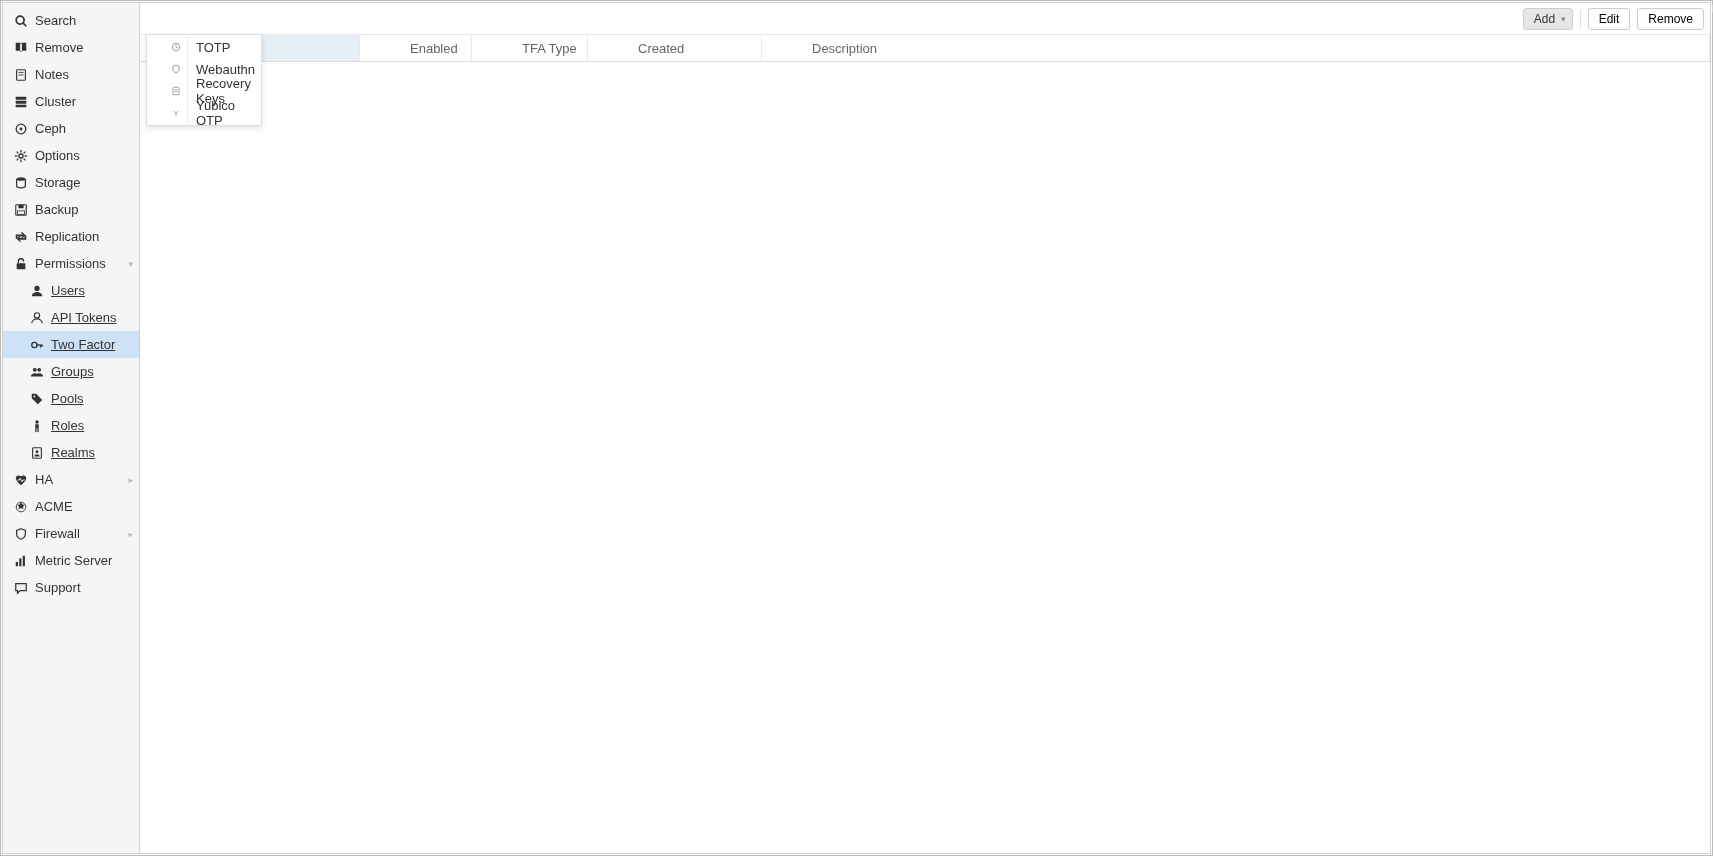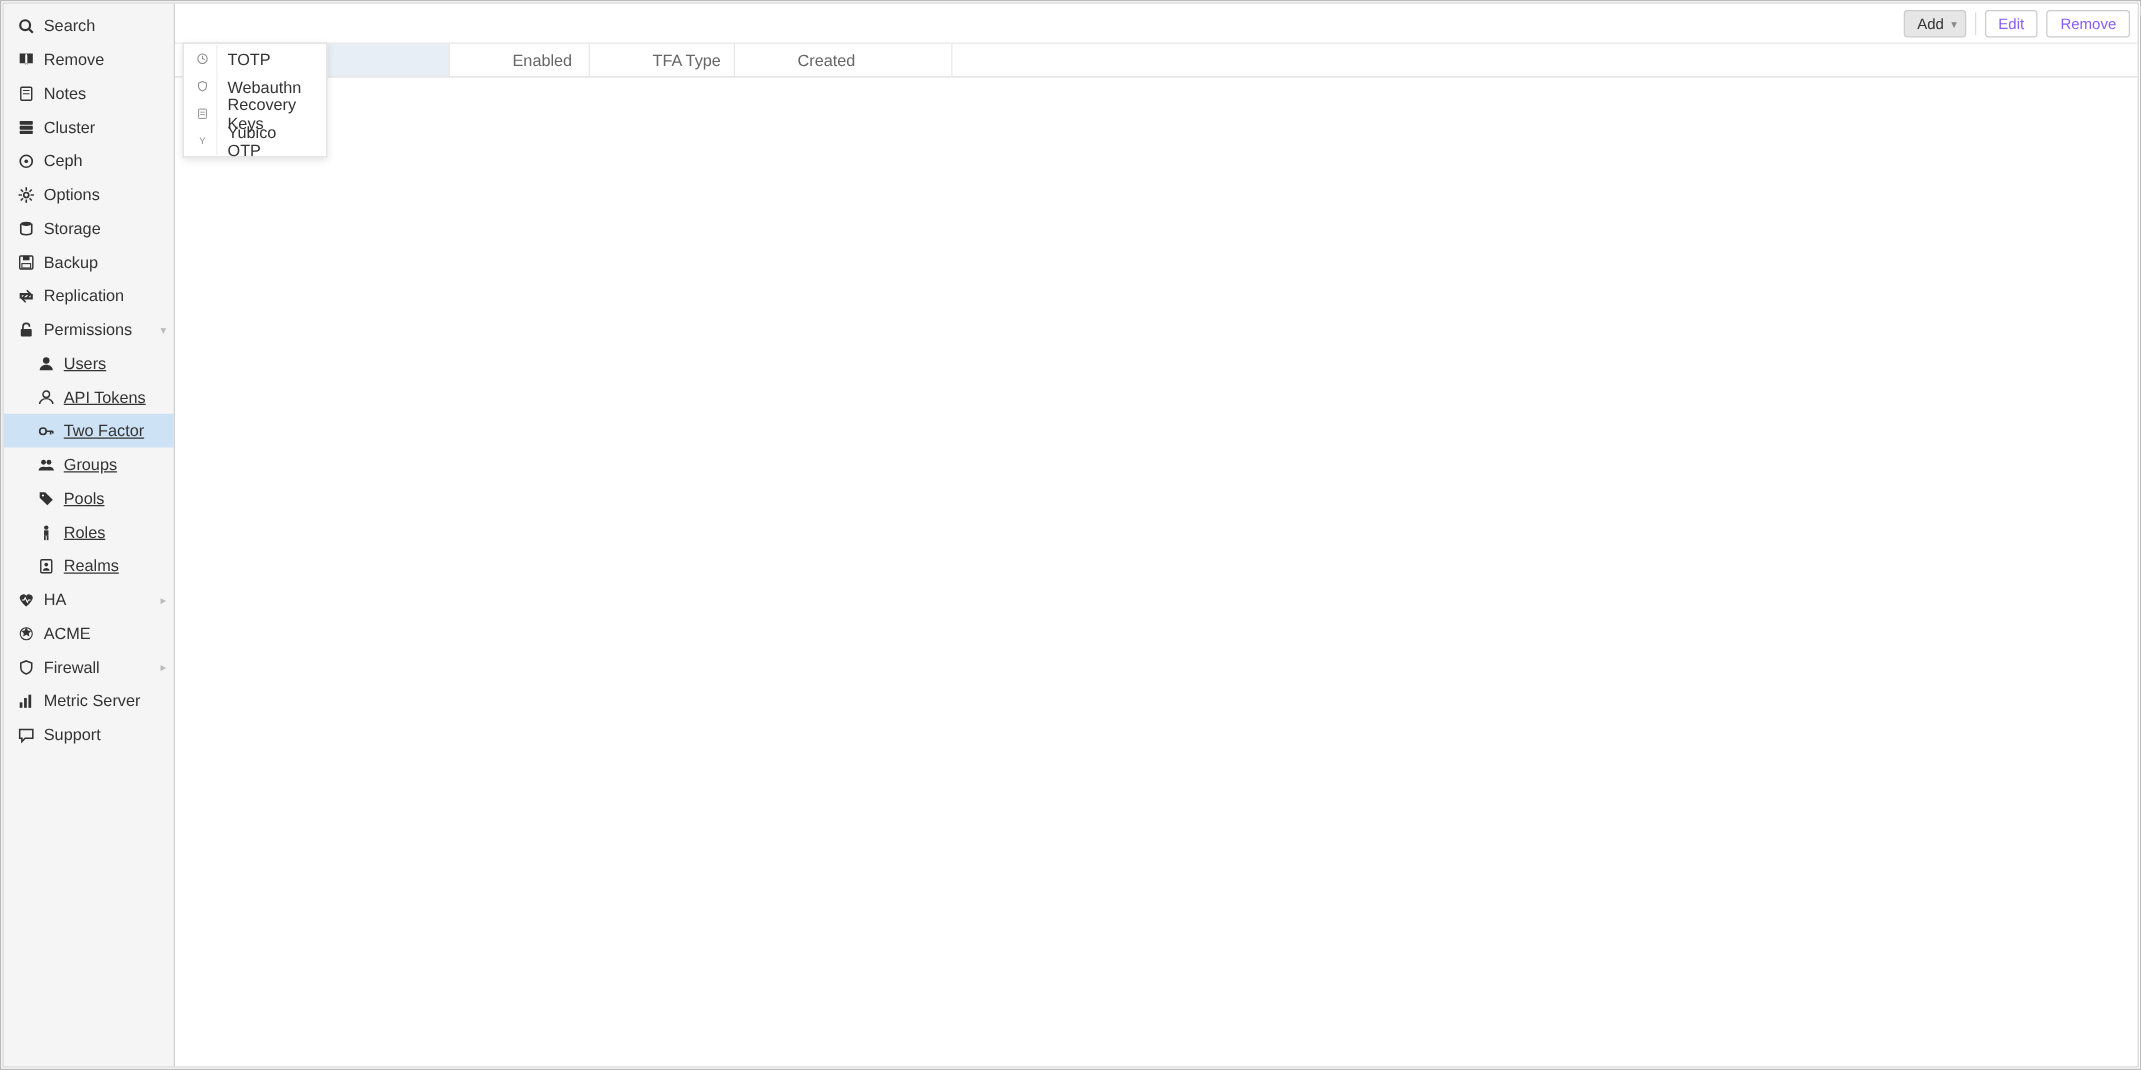--- a/index.html
+++ b/index.html
@@ -87,21 +87,21 @@
     background: #fff;
     border-radius: 3px;
     padding: 3px 10px;
     font-size: 12px;
     color: #333;
     cursor: pointer;
     display: inline-flex;
     align-items: center;
   }
   .btn.split { background: #e6e6e6; padding-right:6px;}
-  .btn.disabled { color: #8b5cf6; cursor: default; }
+  .btn.disabled { color: #000000; cursor: default; }
   .btn .caret { margin-left:6px; font-size:9px; color:#888; }
   .grid-header {
     display: flex;
     height: 27px;
     border-bottom: 1px solid #ddd;
     font-size: 13px;
     color: #666;
   }
   .grid-header .col {
     border-right: 1px solid #e8e8e8;
@@ -125,21 +125,21 @@
     background: #fff;
     border: 1px solid #ddd;
     box-shadow: 0 2px 6px rgba(0,0,0,0.12);
     z-index: 20;
     padding: 1px 0;
   }
   .dd-item {
     display: flex;
     align-items: center;
     height: 22px;
-    padding: 0 10px;
+    padding: 0 24px;
     font-size: 13px;
     cursor: pointer;
     color:#333;
   }
   .dd-icon {
     width: 17px;
     display:inline-flex;
     justify-content:center;
     align-items:center;
     color:#888;
@@ -417,20 +417,23 @@
           </div>
         <div class="col col-enabled">
             <span>Enabled</span>
           </div>
         <div class="col col-tfatype">
             <span>TFA Type</span>
           </div>
         <div class="col col-created">
             <span>Created</span>
           </div>
+        <div class="col col-desc">
+            <span>Description</span>
+          </div>
       </div>
 
       <div class="grid-body"></div>
 
       <div class="dropdown" id="dropdown">
       <div class="dd-item">
             <span class="dd-icon">
               <svg width="12" height="12" viewBox="0 0 16 16">
                 <circle cx="8" cy="8" r="6" fill="none" stroke="#888" stroke-width="1.3"></circle>
                 <polyline points="8,4 8,8 11,9" fill="none" stroke="#888" stroke-width="1.3"></polyline>

